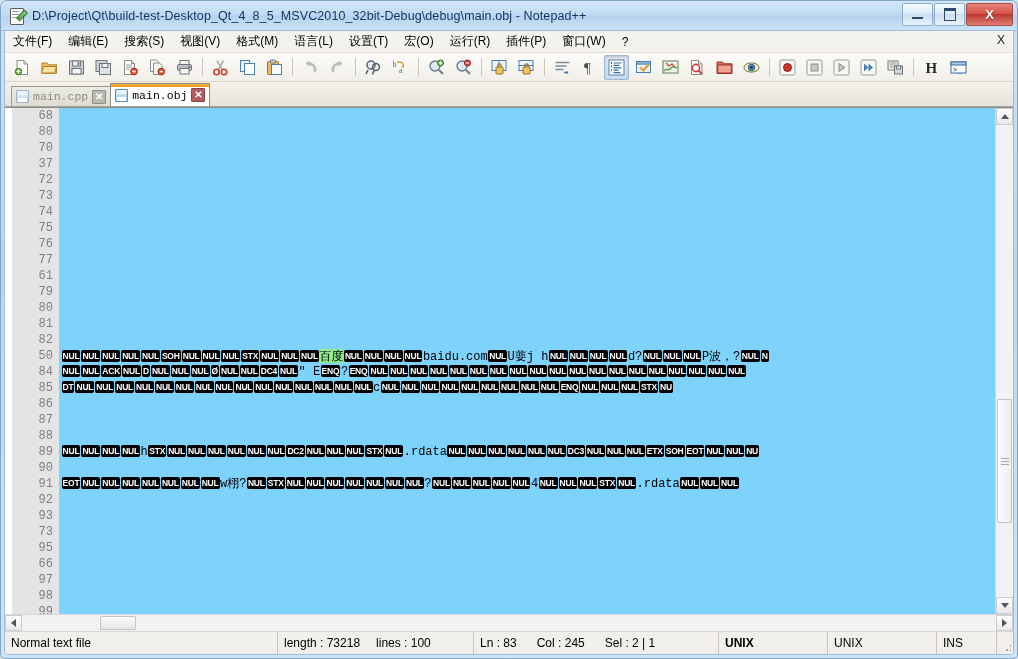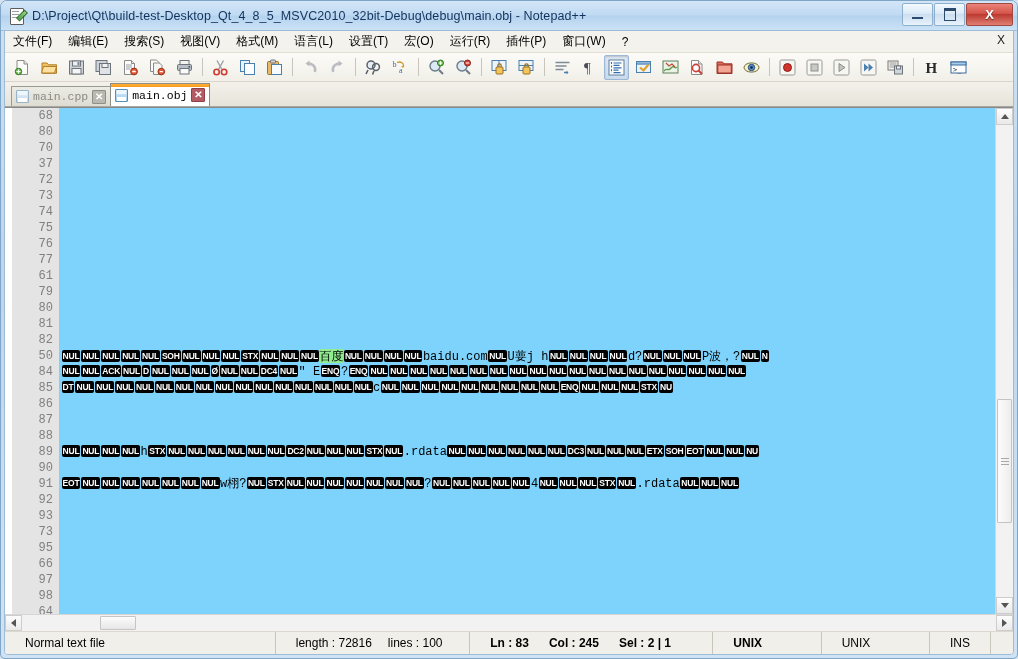--- a/index.html
+++ b/index.html
@@ -273,21 +273,21 @@
   .statusbar {
     height: 22px; flex:none;
     background:#f1efe9;
     display:flex; align-items:stretch;
     font-size: 12px; color:#000;
     border-top:1px solid #dcd8ce;
   }
   .sb {
     display:flex; align-items:center;
     border-right:1px solid #c9c5bb;
-    padding: 0 20px; box-sizing:border-box;
+    padding: 0 6px; box-sizing:border-box;
     white-space:nowrap;
   }
   .sb:last-child { border-right:none; }
   .sb-grip {
     width:16px; display:flex; align-items:flex-end; justify-content:flex-end;
     padding-bottom:2px; padding-right:2px;
   }
   .grip-dots {
     width:10px;height:10px;
     background:
@@ -670,21 +670,21 @@
           <div>89</div>
           <div>90</div>
           <div>91</div>
           <div>92</div>
           <div>93</div>
           <div>73</div>
           <div>95</div>
           <div>66</div>
           <div>97</div>
           <div>98</div>
-          <div>64</div>
+          <div>99</div>
         </div>
       <div class="code-area" id="codearea">
           <div class="code-line">&nbsp;</div>
           <div class="code-line">&nbsp;</div>
           <div class="code-line">&nbsp;</div>
           <div class="code-line">&nbsp;</div>
           <div class="code-line">&nbsp;</div>
           <div class="code-line">&nbsp;</div>
           <div class="code-line">&nbsp;</div>
           <div class="code-line">&nbsp;</div>
@@ -736,25 +736,25 @@
         <div class="hs-thumb" style="left:8%;width:3.5%;"></div>
       </div>
       <div class="hs-btn">
           <span class="arrow-rt"></span>
         </div>
     </div>
 
     <div class="statusbar">
       <div class="sb" style="width:273px;">Normal text file</div>
       <div class="sb" style="width:196px;">
-        <span>length : 72816</span>
+        <span>length : 73218</span>
         <span style="display:inline-block;width:16px;"></span>
         <span>lines : 100</span>
       </div>
-      <div class="sb" style="width:245px;font-weight:bold;">
+      <div class="sb" style="width:245px;">
         <span>Ln : 83</span>
         <span style="display:inline-block;width:20px;"></span>
         <span>Col : 245</span>
         <span style="display:inline-block;width:20px;"></span>
         <span>Sel : 2 | 1</span>
       </div>
       <div class="sb" style="width:109px;font-weight:bold;">UNIX</div>
       <div class="sb" style="width:109px;">UNIX</div>
       <div class="sb" style="flex:1;">INS</div>
       <div class="sb sb-grip">

